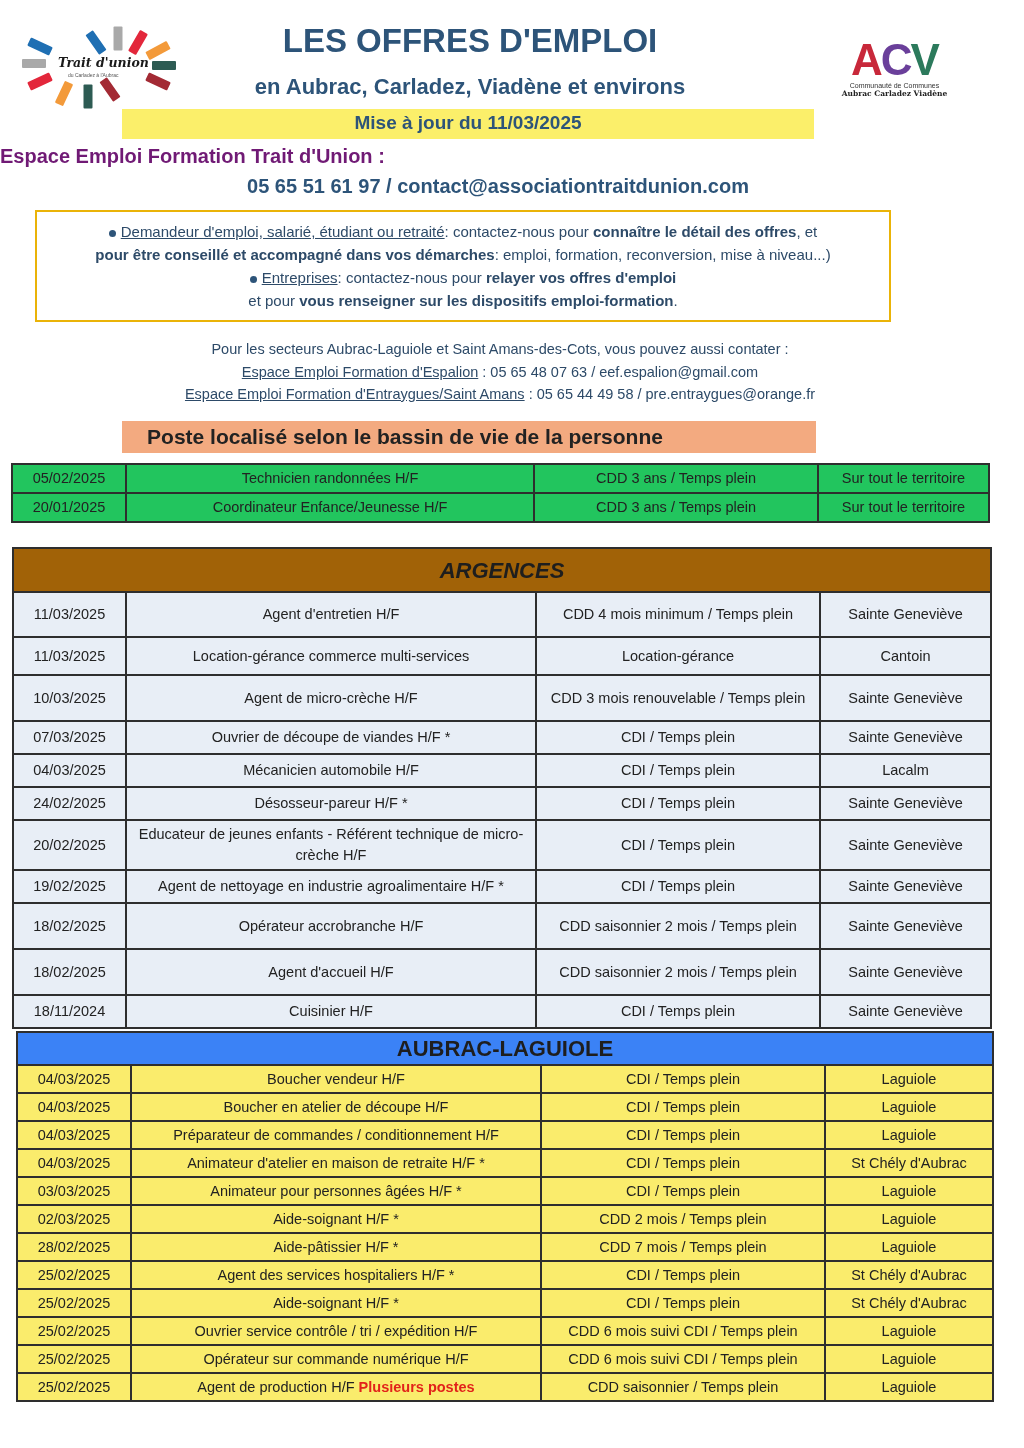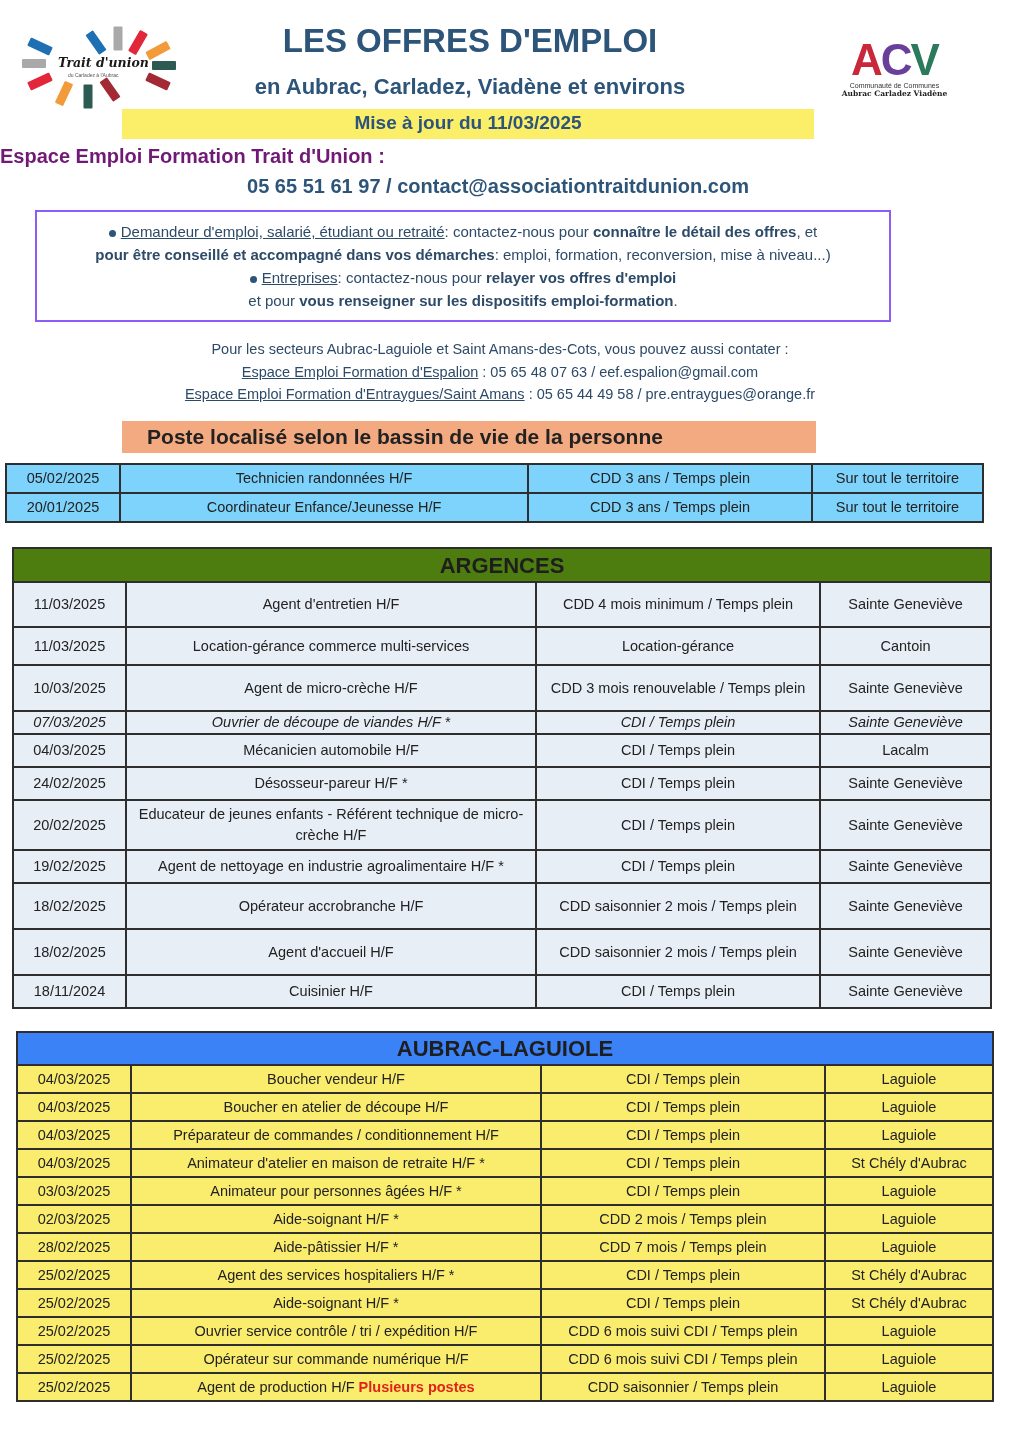--- a/index.html
+++ b/index.html
@@ -21,41 +21,41 @@
   .logo-acv .acv { font-family: "DejaVu Serif", serif; font-size: 7.5px; font-weight: bold; color: #222; }
 
   .title { position: absolute; left: 0; width: 940px; top: 22px; text-align: center; font-size: 33px; font-weight: bold; color: #2d5479; }
   .subtitle { position: absolute; left: 0; width: 940px; top: 74px; text-align: center; font-size: 22px; font-weight: bold; color: #2d5479; }
   .update-band { position: absolute; left: 122px; top: 109px; width: 692px; height: 30px; background: #fbef6a; }
   .update-text { position: absolute; left: 122px; width: 692px; top: 112px; text-align: center; font-size: 19px; font-weight: bold; color: #2d5479; }
   .espace { position: absolute; left: 0; width: 1000px; top: 145px; text-align: left; font-size: 20px; font-weight: bold; color: #701a75; }
   .contact { position: absolute; left: 0; width: 996px; top: 175px; text-align: center; font-size: 20px; font-weight: bold; color: #2d5479; }
 
   
-  .info-box { position: absolute; left: 35px; top: 210px; width: 856px; height: 112px; border: 2px solid #8b5cf6; padding: 8px 10px 0 10px; text-align: center; font-size: 15px; line-height: 23px; color: #2d4a68; }
+  .info-box { position: absolute; left: 35px; top: 210px; width: 856px; height: 112px; border: 2px solid #eab308; padding: 8px 10px 0 10px; text-align: center; font-size: 15px; line-height: 23px; color: #2d4a68; }
   .info-box .u { text-decoration: underline; }
   .info-box b { font-weight: bold; }
   .bullet { display: inline-block; width: 7px; height: 7px; border-radius: 50%; background: #2d5479; margin-right: 5px; vertical-align: middle; }
 
   
   .others { position: absolute; left: 120px; width: 760px; top: 338px; text-align: center; font-size: 14.5px; line-height: 22.5px; color: #2d4a68; }
   .others .u { text-decoration: underline; }
 
   
   .bassin-band { position: absolute; left: 122px; top: 421px; width: 694px; height: 32px; background: #f3aa80; }
   .bassin-text { position: absolute; left: 122px; width: 566px; top: 425px; text-align: center; font-size: 21px; font-weight: bold; color: #222; }
 
   
   table.jobs { position: absolute; border-collapse: collapse; table-layout: fixed; font-size: 14.5px; color: #222; }
   table.jobs td { border: 2px solid #2e2e2e; text-align: center; vertical-align: middle; padding: 0 3px; line-height: 21px; }
   table.jobs .hdr td { font-size: 22px; font-weight: bold; color: #1e1e1e; }
-  .t-bassin { left: 5px; top: 463px; width: 977px; background: #7dd3fc; }
+  .t-bassin { left: 11px; top: 463px; width: 977px; background: #22c55e; }
   .t-bassin td { height: 29px; }
   .t-arg { left: 12px; top: 547px; width: 978px; background: #e8eef6; }
-  .t-arg .hdr td { background: #4d7c0f; height: 34px; }
+  .t-arg .hdr td { background: #a16207; height: 44px; font-style: italic; }
   .t-aub { left: 16px; top: 1031px; width: 976px; background: #faec6c; }
   .t-aub .hdr td { background: #3b82f6; height: 33px; }
   .t-aub td { height: 28px; }
   .red { color: #e2231a; font-weight: bold; text-align: right; }
 </style>
 </head>
 <body>
 
 <div class="logo-tu">
   <span class="bar" style="left:8px;top:12px;background:#1f6fb3;transform:rotate(25deg);"></span>
@@ -162,21 +162,21 @@
         <td><span>Location-gérance commerce multi-services</span></td>
         <td><span>Location-gérance</span></td>
         <td><span>Cantoin</span></td>
       </tr>
       <tr style="height: 46px;">
         <td><span>10/03/2025</span></td>
         <td><span>Agent de micro-crèche H/F</span></td>
         <td><span>CDD 3 mois renouvelable / Temps plein</span></td>
         <td><span>Sainte Geneviève</span></td>
       </tr>
-      <tr style="height: 23px; font-style: italic;">
+      <tr style="height: 33px;">
         <td><span>07/03/2025</span></td>
         <td><span>Ouvrier de découpe de viandes H/F *</span></td>
         <td><span>CDI / Temps plein</span></td>
         <td><span>Sainte Geneviève</span></td>
       </tr>
       <tr style="height: 33px;">
         <td><span>04/03/2025</span></td>
         <td><span>Mécanicien automobile H/F</span></td>
         <td><span>CDI / Temps plein</span></td>
         <td><span>Lacalm</span></td>

